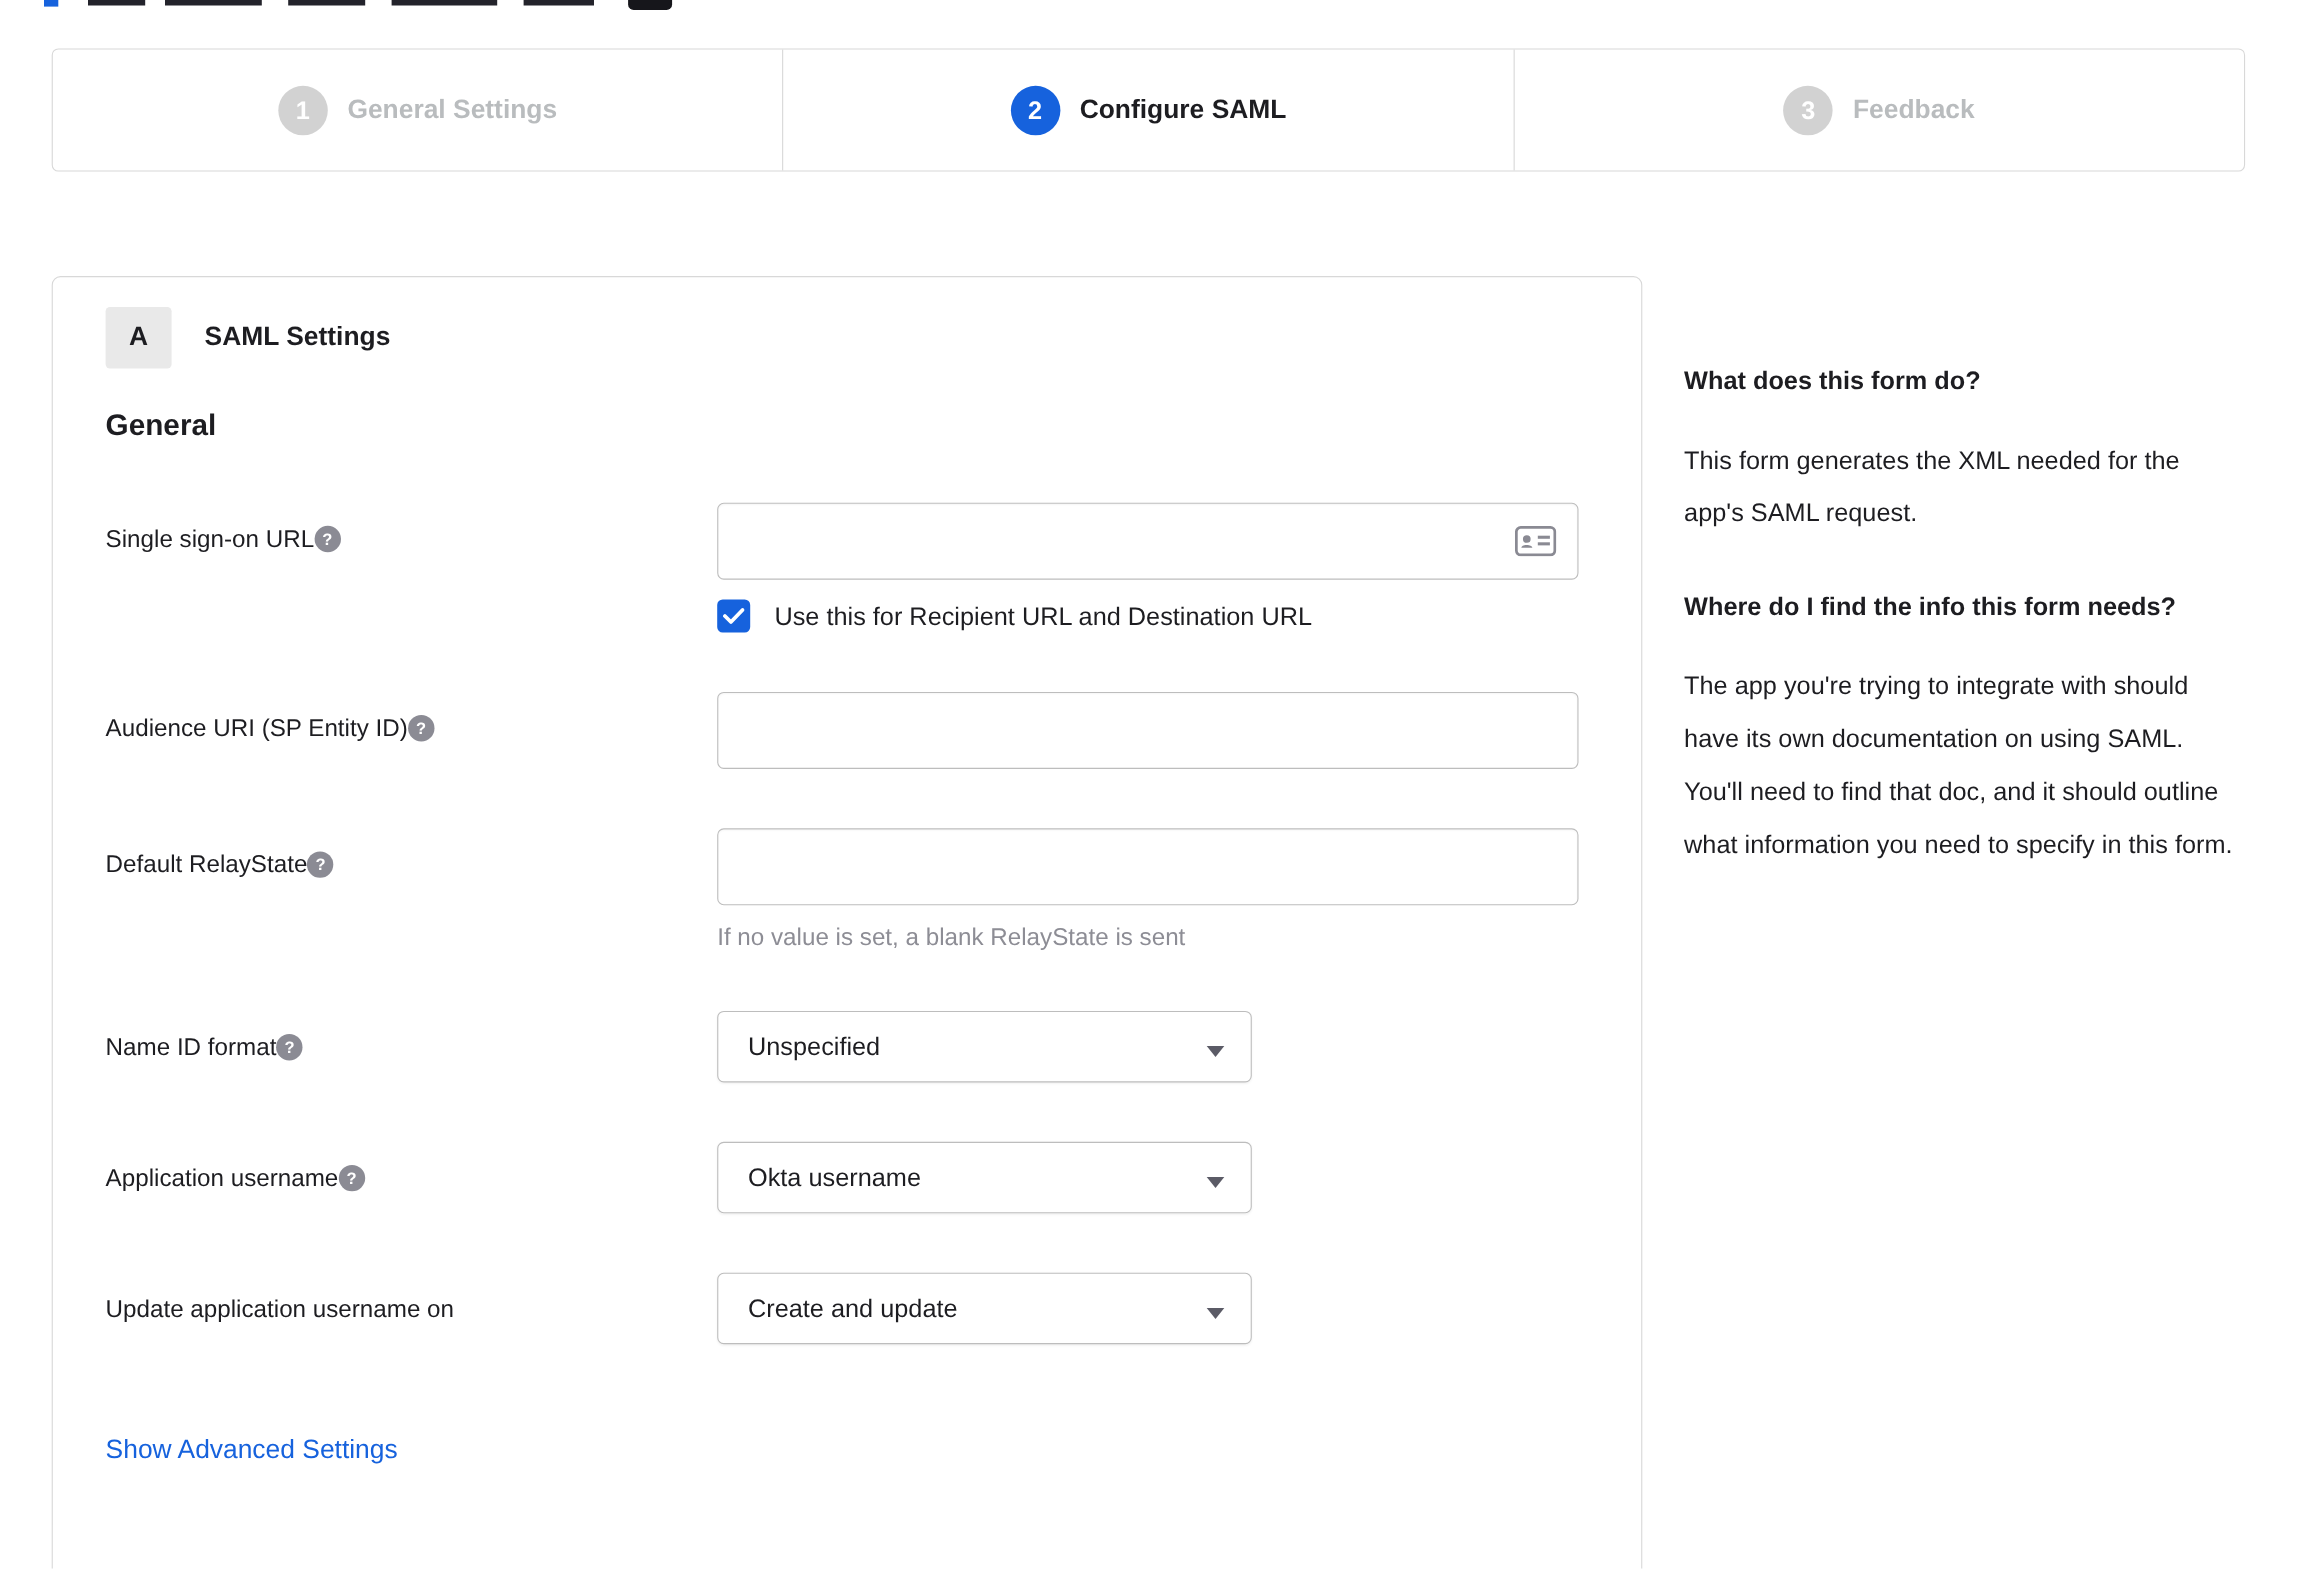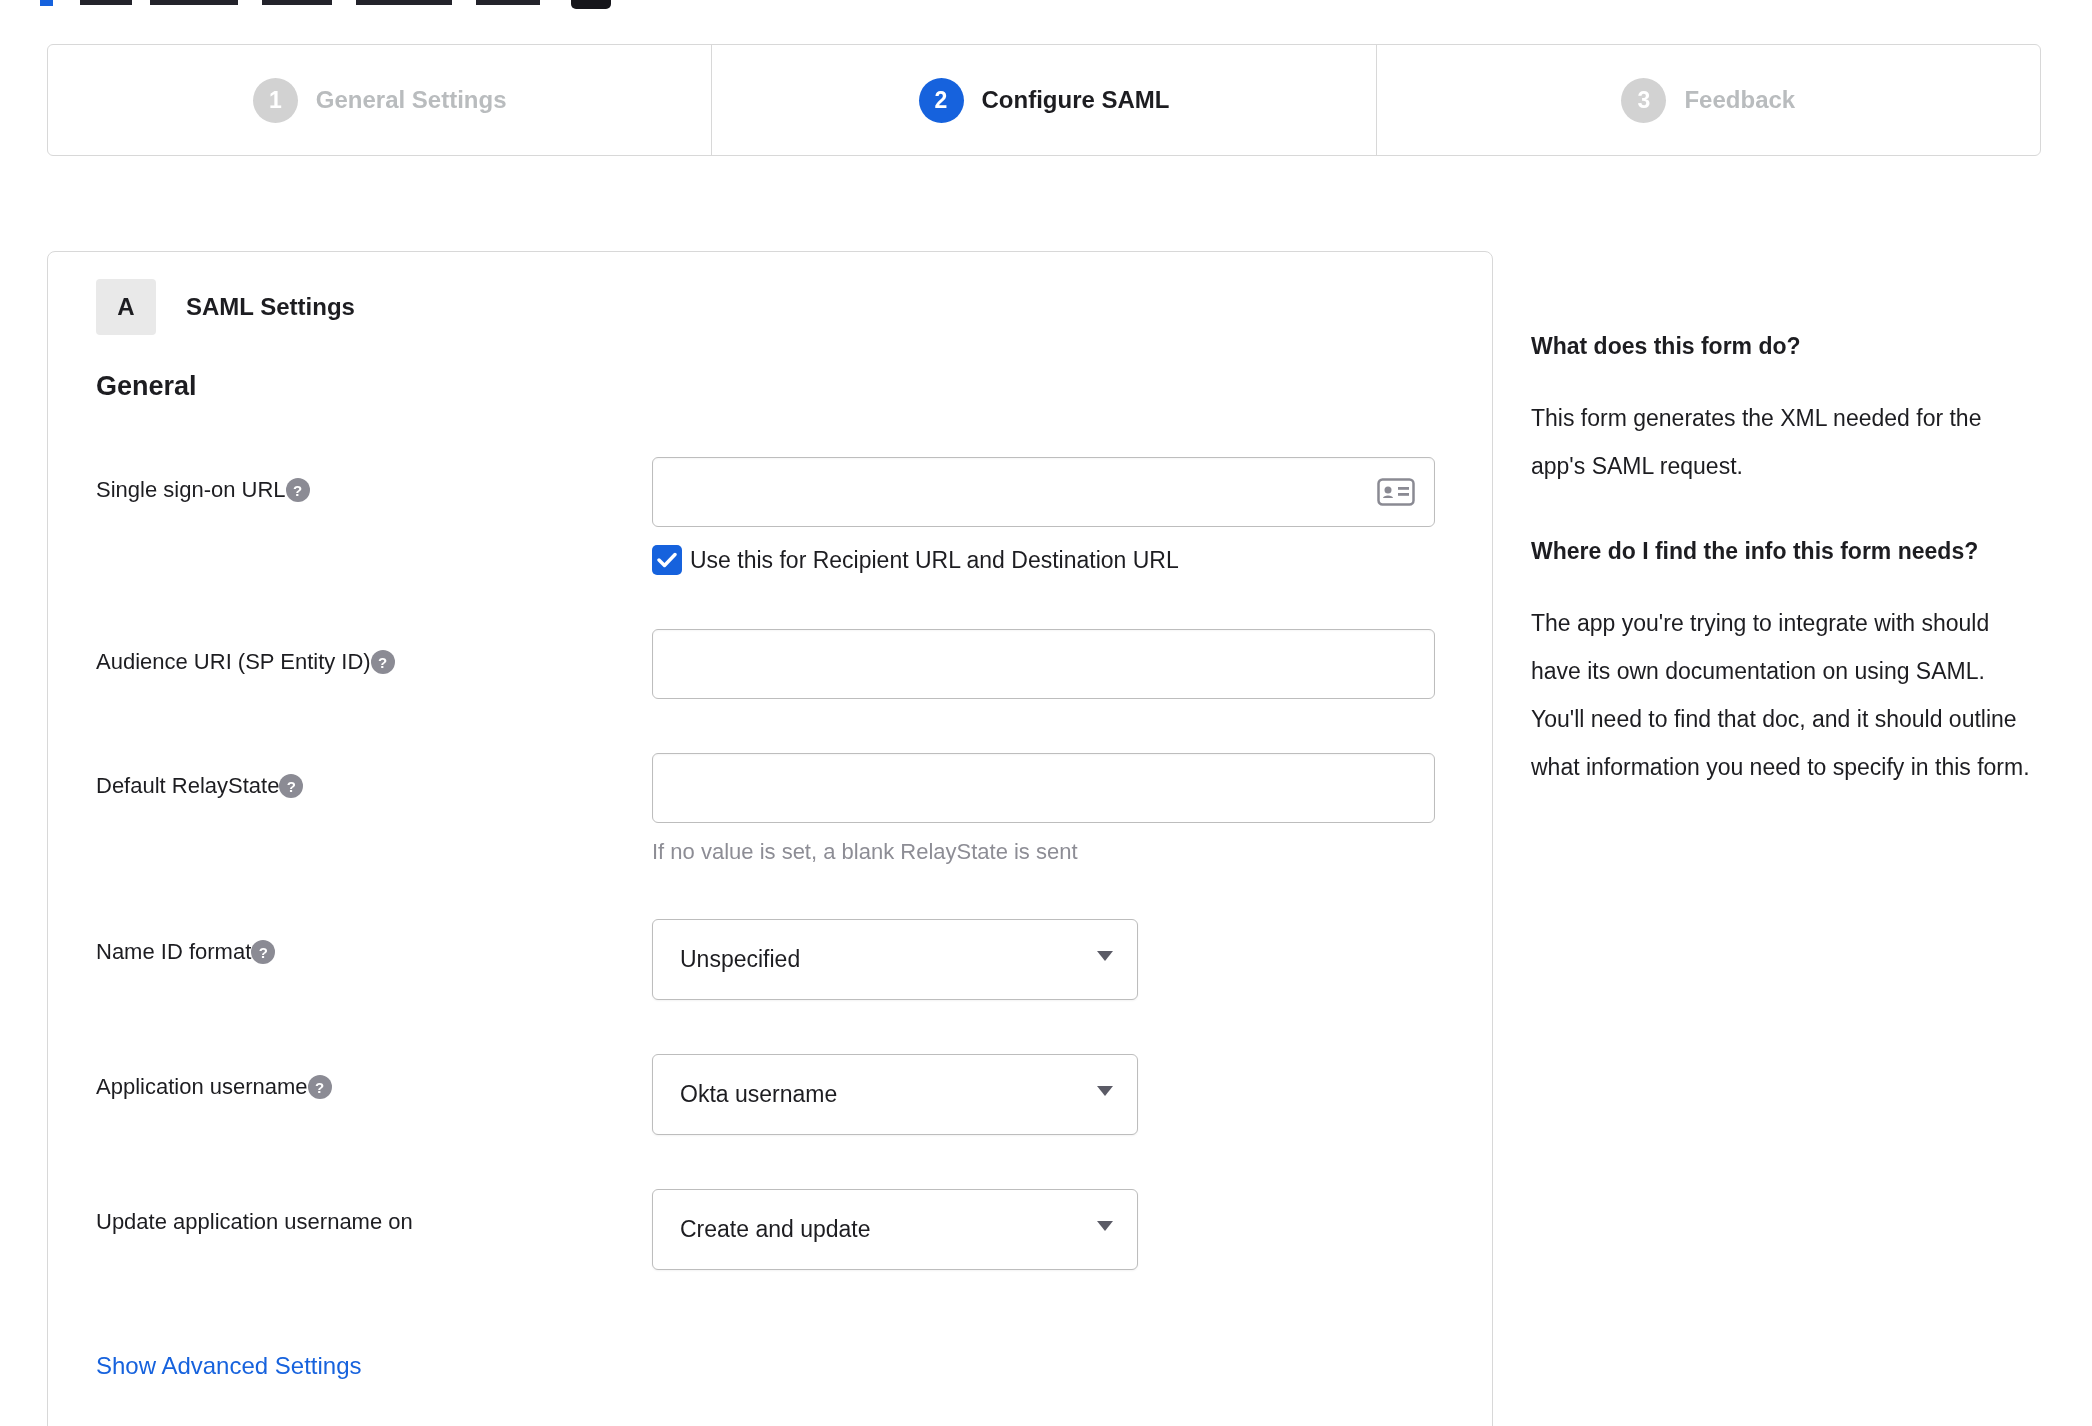--- a/index.html
+++ b/index.html
@@ -111,40 +111,40 @@
     background: #ffffff;
     box-shadow: inset 0 1px 2px rgba(0,0,0,0.04);
   }
   .vcard-icon {
     position: absolute;
     right: 20px; top: 21px;
   }
 
   .checkbox-row {
     margin-top: 18px;
-    display: flex; align-items: center; gap: 8px;
+    display: flex; align-items: center; gap: 22px;
   }
   .checkbox {
     width: 30px; height: 30px;
     border-radius: 5px;
     background: #1662dd;
     display: flex; align-items: center; justify-content: center;
     flex: 0 0 auto;
   }
   .checkbox-label { font-size: 23px; color: #1d1d21; }
 
   .hint {
     margin-top: 16px;
     font-size: 22px;
     color: #8d8d95;
   }
 
   .select {
     position: relative;
-    width: 486px; height: 81px;
+    width: 486px; height: 65px;
     border: 1px solid #bdbdbd;
     border-radius: 6px;
     background: #ffffff;
     box-shadow: 0 1px 2px rgba(0,0,0,0.05);
     display: flex; align-items: center;
     padding: 0 60px 0 27px;
     font-size: 23px; color: #1d1d21;
     cursor: default;
   }
   .select-caret {

